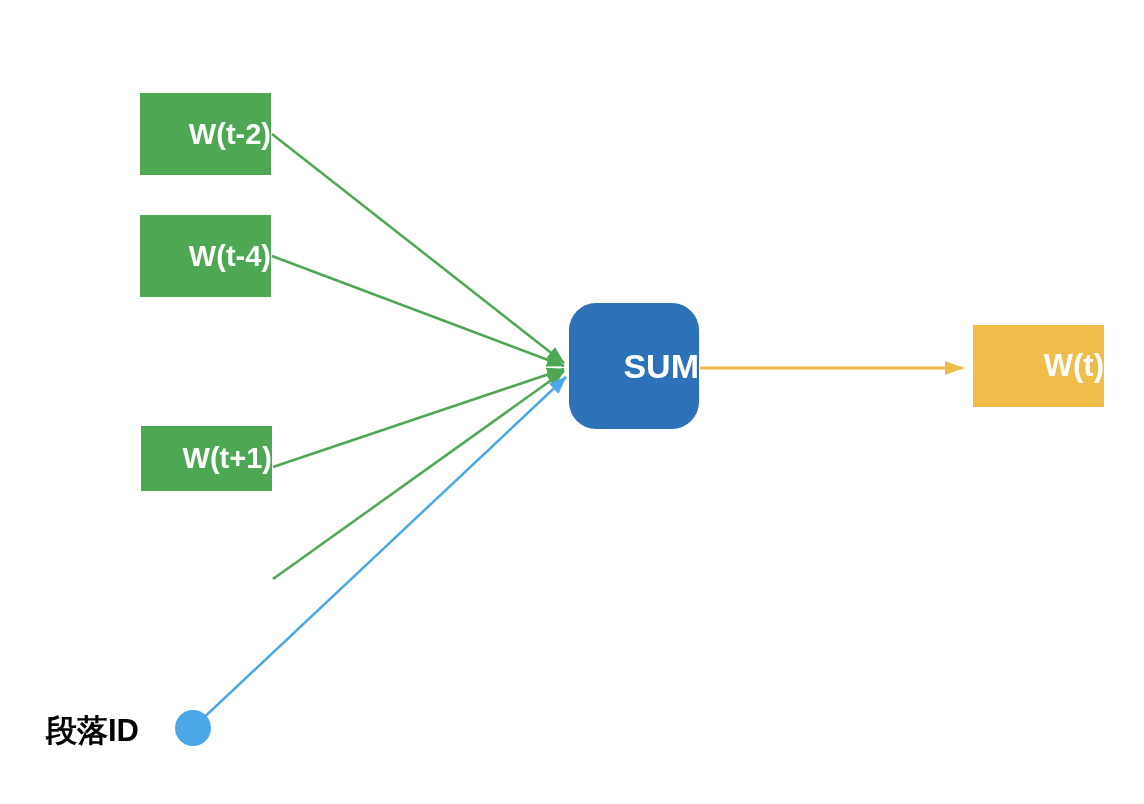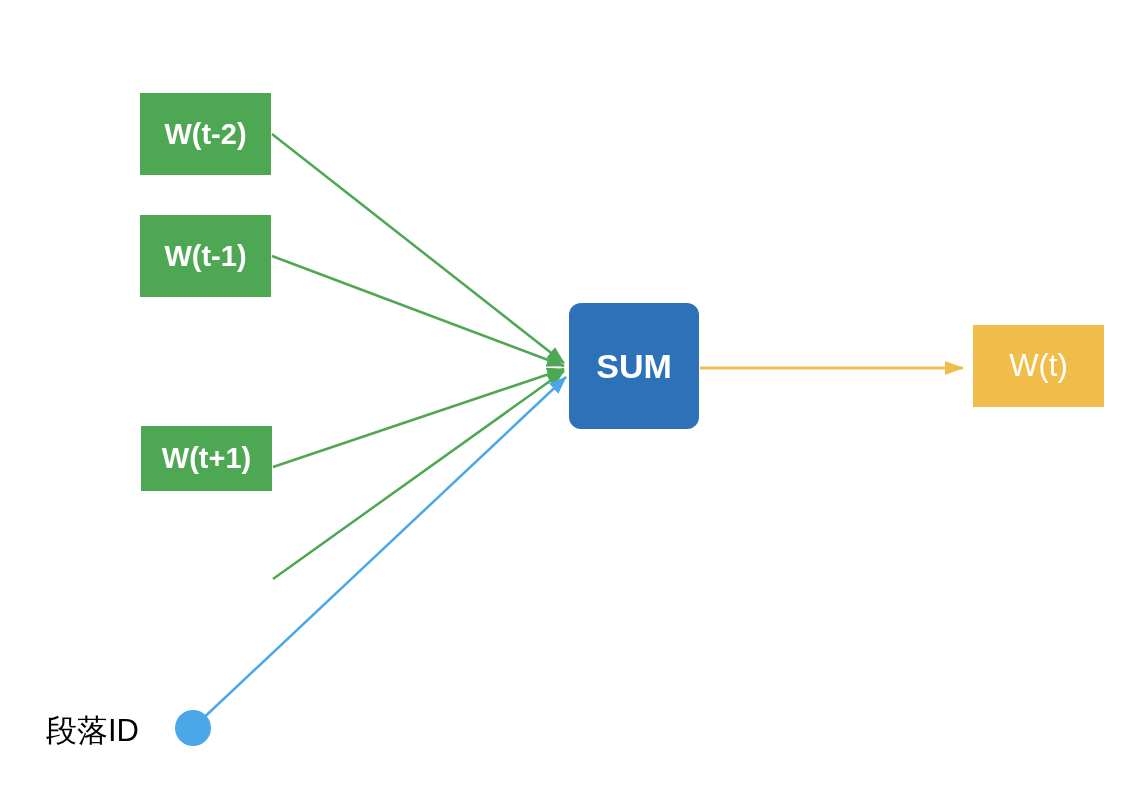--- a/index.html
+++ b/index.html
@@ -16,55 +16,55 @@
   }
   .edges {
     position: absolute;
     left: 0; top: 0;
     width: 1144px; height: 804px;
   }
   .node {
     position: absolute;
     display: flex;
     align-items: center;
-    justify-content: center;
+    justify-content: flex-end;
     color: var(--text_on_node, #ffffff);
     text-align: center;
     user-select: none;
   }
   .word-node {
     width: 131px; height: 82px;
     background: var(--green, #4ea752);
     font-size: 29px;
     font-weight: 600;
   }
   #node-wt-minus-2 { left: 140px; top: 93px; }
   #node-wt-minus-1 { left: 140px; top: 215px; }
   #node-wt-plus-1  { left: 141px; top: 426px; height: 65px; }
   #node-wt-plus-2  { left: 141px; top: 539px; height: 81px; }
   .sum-node {
     left: 569px; top: 303px;
     width: 130px; height: 126px;
     background: var(--sum_blue, #2d72b8);
-    border-radius: 12px;
+    border-radius: 27px;
     font-size: 34px;
     font-weight: 700;
   }
   .output-node {
     left: 973px; top: 325px;
     width: 131px; height: 82px;
     background: var(--orange, #f0bd4b);
     font-size: 31px;
-    font-weight: 400;
+    font-weight: 700;
   }
   .paragraph-label {
     position: absolute;
     left: 46px; top: 710px;
     font-size: 31px;
-    font-weight: 400;
+    font-weight: 700;
     color: var(--label_text, #000000);
     white-space: nowrap;
   }
 </style>
 </head>
 <body>
 
 <div class="canvas">
 
   <svg class="edges" viewBox="0 0 1144 804" xmlns="http://www.w3.org/2000/svg">
@@ -88,21 +88,21 @@
     <line x1="700" y1="368" x2="963" y2="368" stroke="#f0bd4b" stroke-width="3" marker-end="url(#arrow-orange)"></line>
 
     <circle cx="193" cy="728" r="18" fill="#4aa8e8"></circle>
   </svg>
 
   <div class="node word-node" id="node-wt-minus-2">
     <span>W(t-2)</span>
   </div>
 
   <div class="node word-node" id="node-wt-minus-1">
-    <span>W(t-1)</span>
+    <span>W(t-4)</span>
   </div>
 
   <div class="node word-node" id="node-wt-plus-1">
     <span>W(t+1)</span>
   </div>
 
 
   <div class="node sum-node" id="node-sum">
     <span>SUM</span>
   </div>

